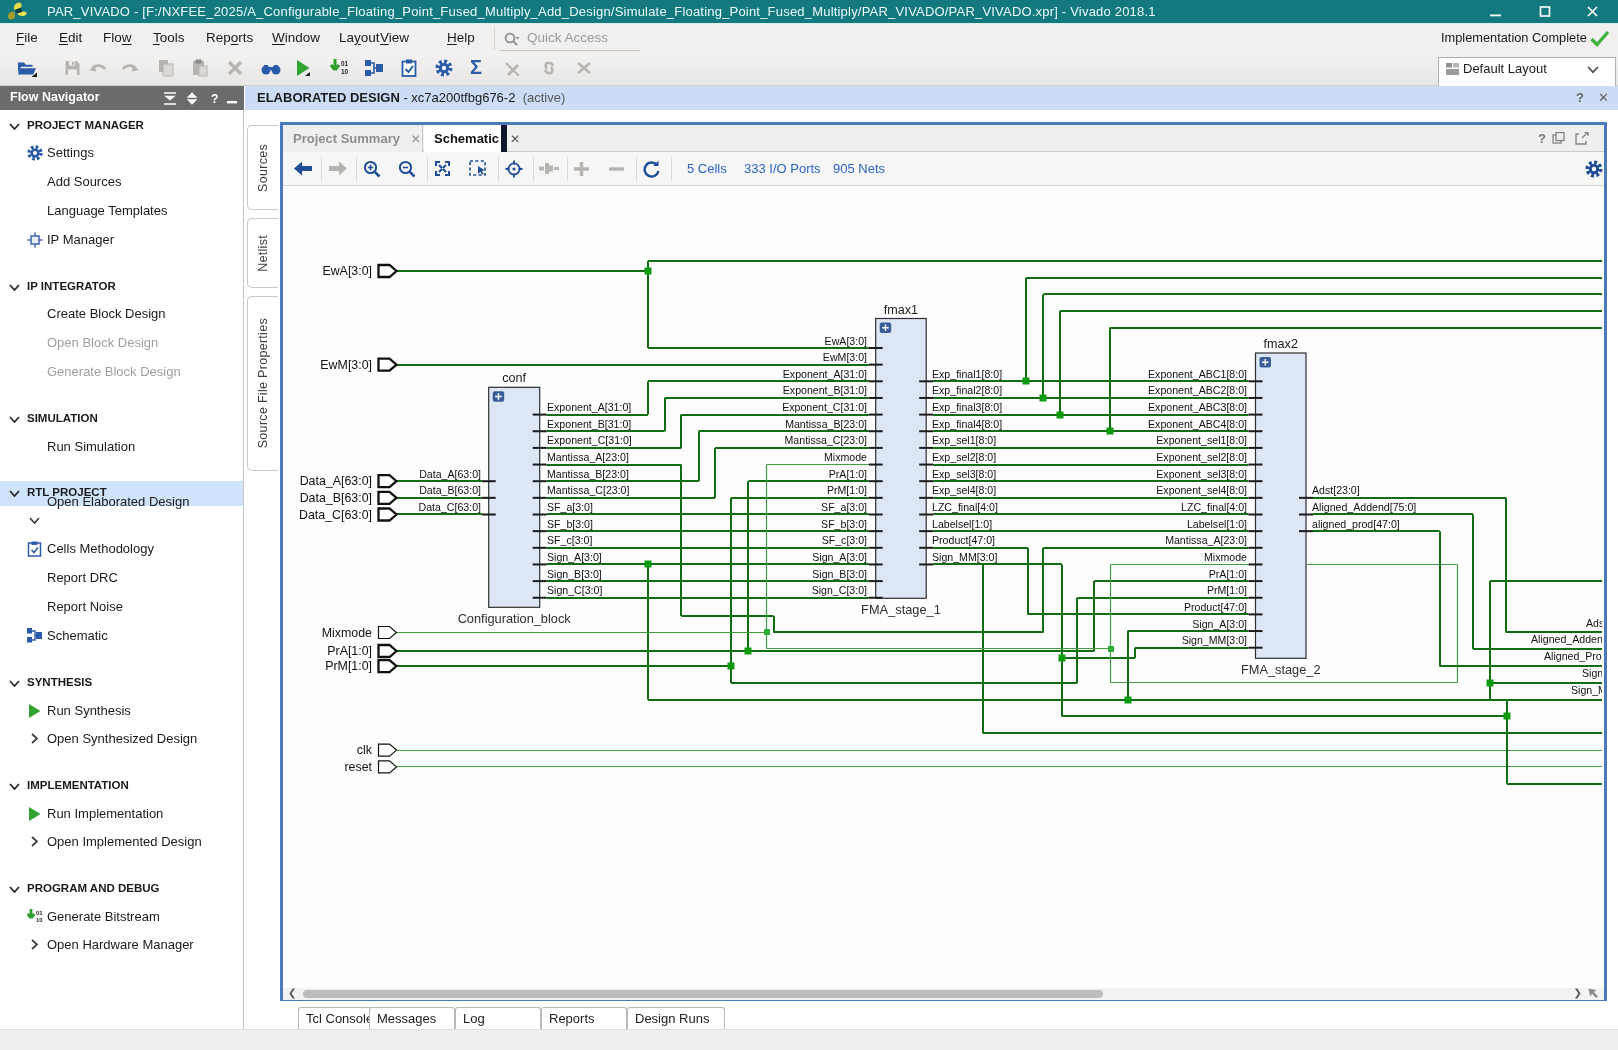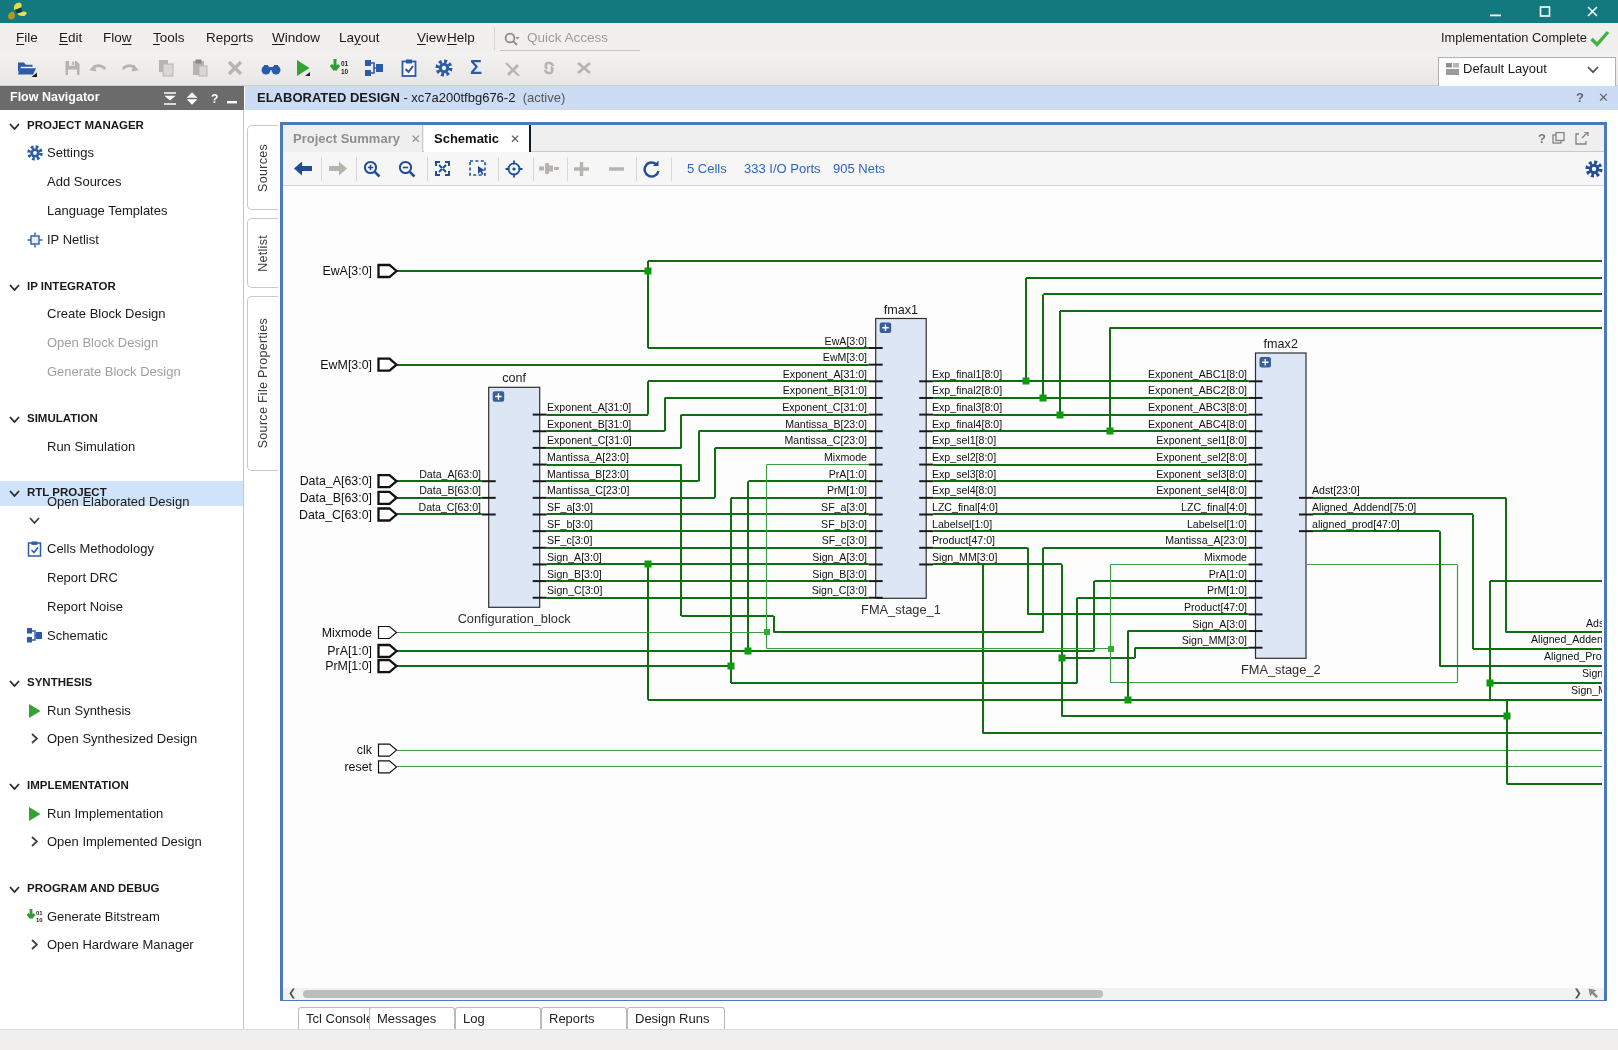--- a/index.html
+++ b/index.html
@@ -42,36 +42,37 @@
 </style>
 </head>
 <body>
   <div class="abs" id="titlebar">
     <svg class="abs" style="left:7px;top:2px" width="30" height="19" viewBox="0 0 30 19">
       <path d="M7 8 Q6 1 12 0.5 Q16 1 14 6 Z" fill="#e3dd4e"></path>
       <path d="M6.5 9.5 Q0.5 10 1 15.5 Q3 19 7.5 16 Q9 13 6.5 9.5 Z" fill="#a99b25"></path>
       <path d="M10 10.5 Q14 8.5 19 10 Q21 12 17 14 Q11 14.5 10 10.5 Z" fill="#eae455"></path>
       <path d="M8 8 l6 -2.5 l1.5 4.5 l-5.5 1.5 z" fill="#0d3e41"></path>
     </svg>
+    <div class="txt">PAR_VIVADO - [F:/NXFEE_2025/A_Configurable_Floating_Point_Fused_Multiply_Add_Design/Simulate_Floating_Point_Fused_Multiply/PAR_VIVADO/PAR_VIVADO.xpr] - Vivado 2018.1</div>
     <svg class="abs" style="left:1490px;top:6px" width="120" height="12" viewBox="0 0 120 12">
       <rect x="0" y="8.5" width="11" height="1.8" fill="#fff"></rect>
       <rect x="50.5" y="1" width="9" height="9" fill="none" stroke="#fff" stroke-width="1.6"></rect>
       <path d="M98 1 L107 10 M107 1 L98 10" stroke="#fff" stroke-width="1.6"></path>
     </svg>
   </div>
 
   <div class="abs" id="menubar">
     <span class="menu" style="left:16px"><u>F</u>ile</span>
     <span class="menu" style="left:59px"><u>E</u>dit</span>
     <span class="menu" style="left:103px">Flo<u>w</u></span>
     <span class="menu" style="left:153px"><u>T</u>ools</span>
     <span class="menu" style="left:206px">Rep<u>o</u>rts</span>
     <span class="menu" style="left:272px"><u>W</u>indow</span>
     <span class="menu" style="left:339px">La<u>y</u>out</span>
-    <span class="menu" style="left:417px"><u>V</u>iew</span>
+    <span class="menu" style="left:380px"><u>V</u>iew</span>
     <span class="menu" style="left:447px"><u>H</u>elp</span>
     <svg class="abs" style="left:503px;top:7px" width="17" height="16" viewBox="0 0 17 16">
       <circle cx="7" cy="7" r="4.4" fill="none" stroke="#8d8d8d" stroke-width="1.8"></circle>
       <path d="M10.4 10.4 L14 14" stroke="#8d8d8d" stroke-width="1.8"></path>
       <path d="M14 6 l4 0 l-2 2.6 z" transform="translate(-1.5,0)" fill="#8d8d8d"></path>
     </svg>
     <span class="menu" style="left:527px;color:#9b9b9b">Quick Access</span>
     <div class="abs" style="left:500px;top:26px;width:140px;height:1px;background:#c7c4c0"></div>
     <div class="abs" style="left:494px;top:3px;width:1px;height:23px;background:#d6d3cf"></div>
     <span class="menu" style="left:1441px;font-size:12.8px">Implementation Complete</span>
@@ -188,21 +189,21 @@
     <div id="rtlhl"></div>
     <span class="sect" style="top:33px">PROJECT MANAGER</span>
     <span class="item " style="top:59px;left:47px">Settings</span>
     <svg class="abs" style="left:27px;top:59px" width="16" height="16" viewBox="0 0 16 16">
       <circle cx="8" cy="8" r="6" fill="none" stroke="#2a5ba8" stroke-width="3.4" stroke-dasharray="2.6 2.1"></circle>
       <circle cx="8" cy="8" r="4.6" fill="#2a5ba8"></circle>
       <circle cx="8" cy="8" r="2" fill="#fff"></circle>
     </svg>
     <span class="item " style="top:88px;left:47px">Add Sources</span>
     <span class="item " style="top:117px;left:47px">Language Templates</span>
-    <span class="item " style="top:146px;left:47px">IP Netlist</span>
+    <span class="item " style="top:146px;left:47px">IP Manager</span>
     <svg class="abs" style="left:27px;top:146px" width="16" height="16" viewBox="0 0 16 16">
       <g stroke="#3a64ad" stroke-width="1.5" fill="#e8eefc">
         <rect x="4" y="4" width="8" height="8"></rect>
         <path d="M8 0.5 v3 M8 12.5 v3 M0.5 8 h3 M12.5 8 h3"></path>
       </g>
     </svg>
     <span class="sect" style="top:194px">IP INTEGRATOR</span>
     <span class="item " style="top:220px;left:47px">Create Block Design</span>
     <span class="item gray" style="top:249px;left:47px">Open Block Design</span>
     <span class="item gray" style="top:278px;left:47px">Generate Block Design</span>
@@ -296,21 +297,21 @@
   <div class="vtab" style="top:218px;height:70px">
     <span>Netlist</span>
   </div>
   <div class="vtab" style="top:296px;height:175px">
     <span>Source File Properties</span>
   </div>
 
   <div class="abs" id="win">
     <div id="wtabs">
       <div class="wtab" style="left:0;width:140px;color:#8e8e8e;background:#efefef;border-right:1px solid #c9c9c9;">Project Summary&nbsp;&nbsp;&nbsp;<span style="font-weight:normal;font-size:12px">✕</span></div>
-      <div class="wtab" style="left:141px;width:107px;color:#111;background:#fff;border-right:2px solid #0f172a;">Schematic&nbsp;&nbsp;&nbsp;<span style="font-weight:normal;font-size:12px;color:#555">✕</span></div>
+      <div class="wtab" style="left:141px;width:83px;color:#111;background:#fff;border-right:6px solid #0f172a;">Schematic&nbsp;&nbsp;&nbsp;<span style="font-weight:normal;font-size:12px;color:#555">✕</span></div>
       <span style="position:absolute;right:58px;top:6px;color:#777;font-size:13px;font-weight:bold">?</span>
       <svg class="abs" style="right:14px;top:7px" width="38" height="13" viewBox="0 0 38 13">
         <g fill="none" stroke="#828282" stroke-width="1.3">
           <rect x="1" y="3" width="8" height="8"></rect>
           <rect x="4" y="0.5" width="8" height="8" fill="#eceff3"></rect>
           <path d="M27 2 h-3 v10 h10 v-3 M30 6 l6-6 M36 0 h-4 M36 0 v4"></path>
         </g>
       </svg>
     </div>
     <div id="wtoolbar">

